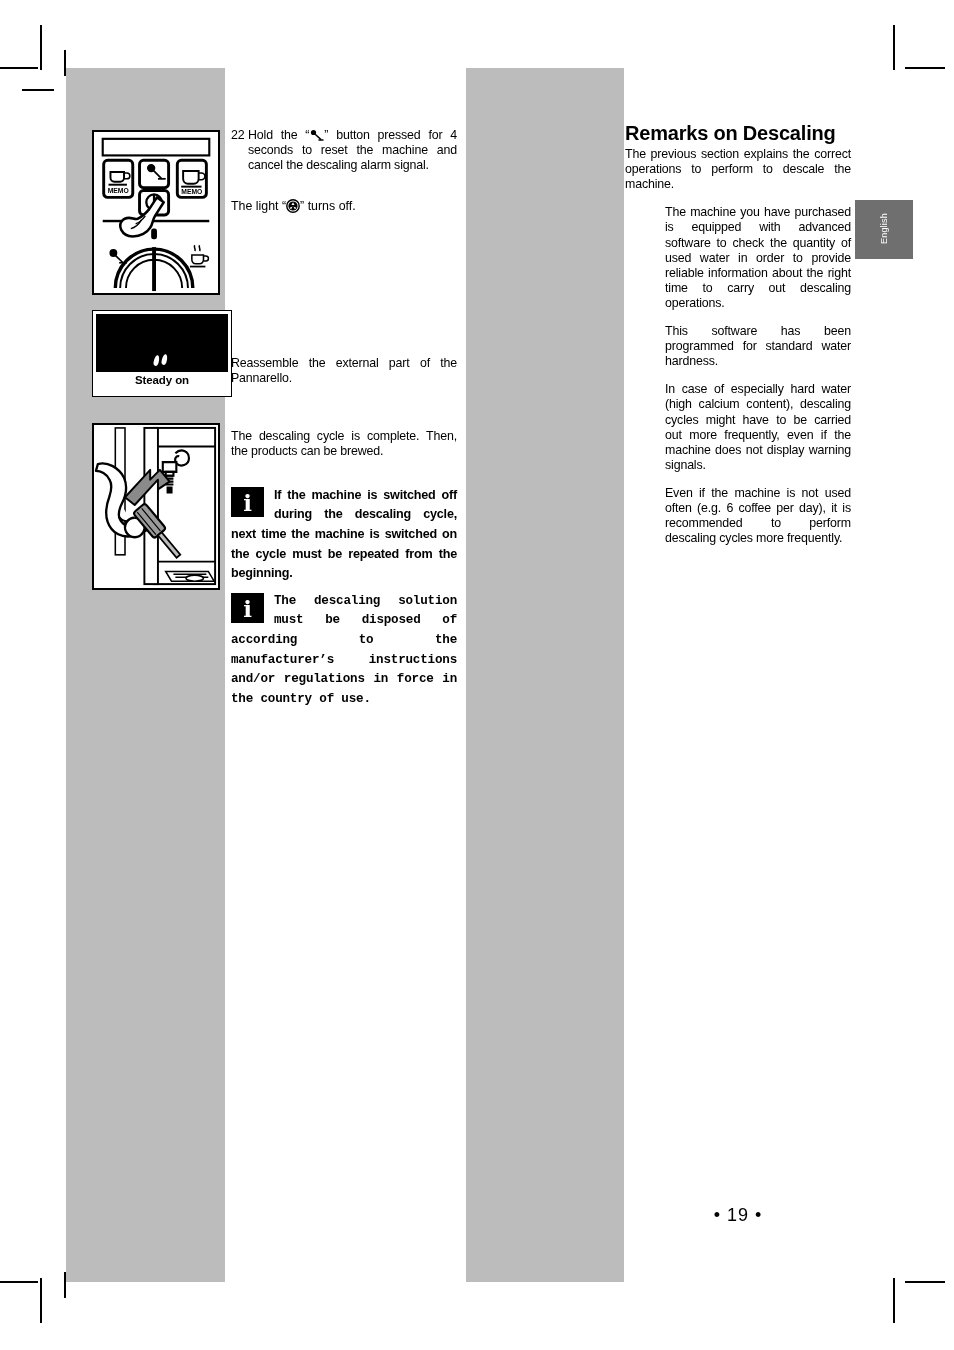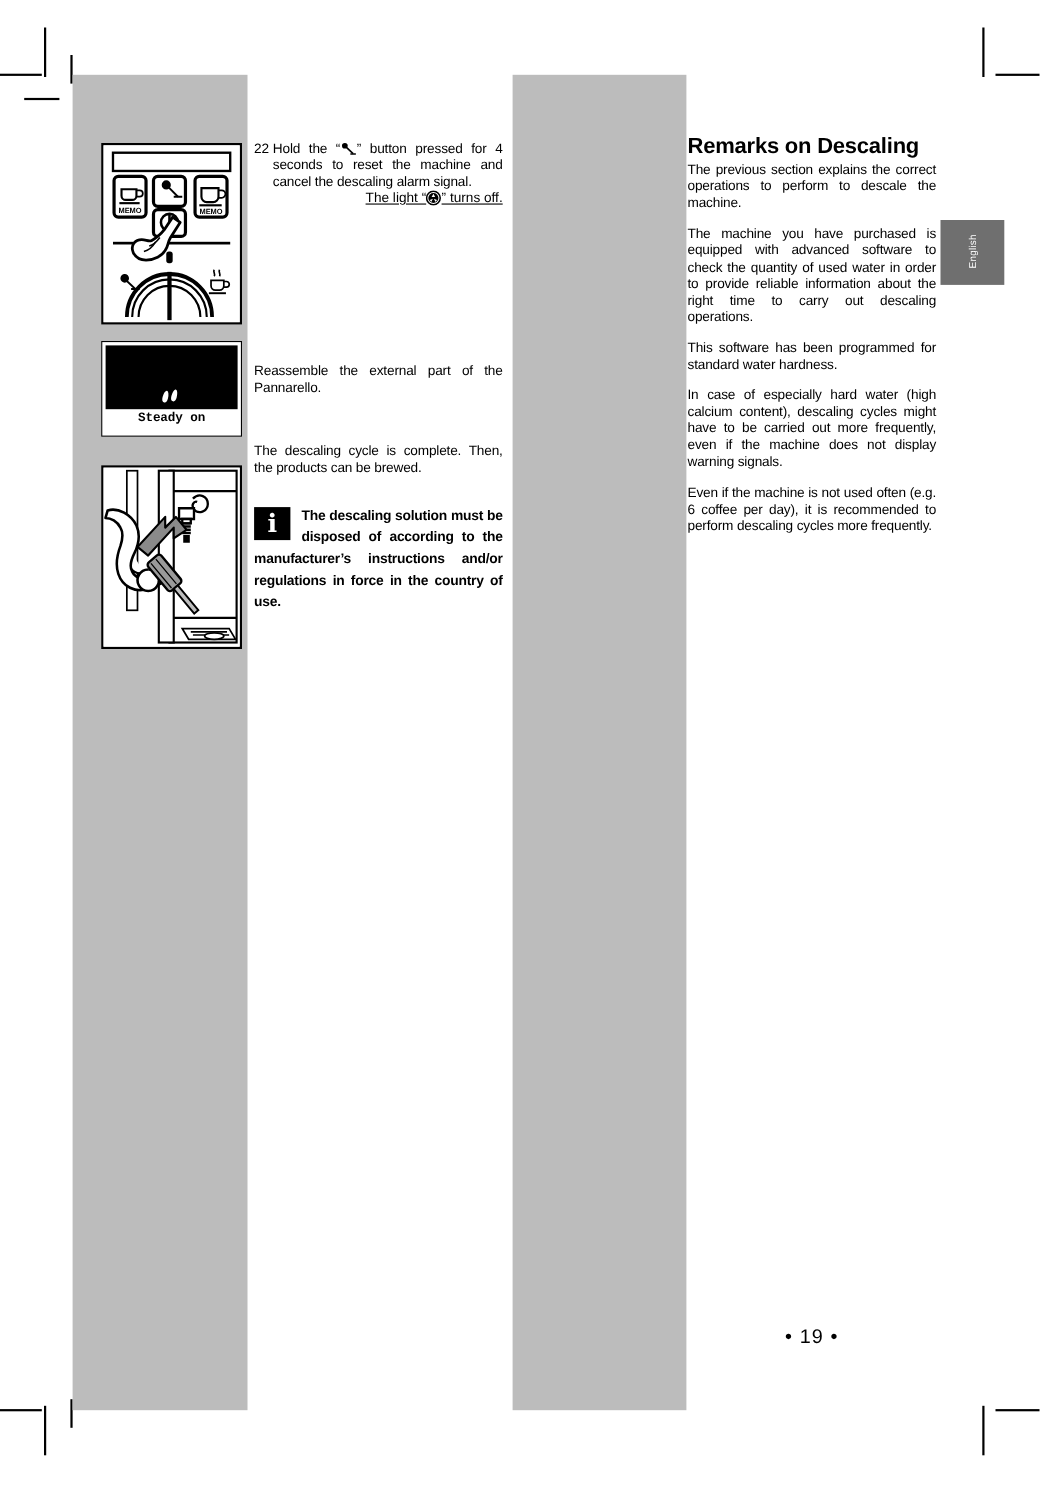--- a/index.html
+++ b/index.html
@@ -52,21 +52,21 @@
 
   
   .figure {
     position: absolute;
     background: #ffffff;
     border: 2px solid #000;
     box-sizing: border-box;
     overflow: hidden;
   }
   #fig-panel   { left: 92px; top: 130px;  width: 128px; height: 165px; }
-  #fig-steady  { left: 92px; top: 310px;  width: 128px; height: 87px; border: 1px solid #000; font-family: Liberation Mono, monospace;}
+  #fig-steady  { left: 92px; top: 310px;  width: 140px; height: 87px; border: 1px solid #000;}
   #fig-pann    { left: 92px; top: 423px;  width: 128px; height: 167px; }
 
   
   #steady-screen {
     position: absolute;
     left: 3px; top: 3px; right: 3px;
     height: 58px;
     background: #000;
   }
   #steady-icon {
@@ -102,44 +102,43 @@
   }
   #col-mid   { left: 231px; top: 128px;  width: 226px; }
   #col-right { left: 625px; top: 126px;  width: 226px; }
 
   .p {
     margin: 0 0 0 0;
     text-align: justify;
     letter-spacing: -.15px;
     hyphens: none;
   }
-  .p + .p { margin-top: 13px; }
+  .p + .p { margin-top: 13px; margin-left: 40px; }
 
   #col-right h2 {
     margin: 0 0 6px 0;
     font-size: 20px;
     font-weight: bold;
     letter-spacing: -.2px;
   }
 
   
   .step {
     position: relative;
     padding-left: 17px;
     text-align: justify;
   }
   .step .num {
     position: absolute;
     left: 0; top: 0;
   }
 
   .sub {
-    margin-top: 0;
-    text-align: right;
-    text-decoration: underline;
+    margin-top: 26px;
+    text-align: left;
   }
 
   
   .glyph {
     display: inline-block;
     vertical-align: -2px;
     position: relative;
   }
   .glyph-steam { width: 15px; height: 12px; }
   .glyph-steam svg, .glyph-alarm svg { display: block; }
@@ -151,21 +150,21 @@
 
   
   .note {
     position: relative;
     font-size: 12.6px;
     line-height: 19.6px;
     font-weight: bold;
     text-align: justify;
     letter-spacing: -.2px;
   }
-  .note + .note { margin-top: 20px; }
+  .note + .note { margin-top: 8px; font-family: Liberation Mono, monospace; }
   .note .infobox {
     float: left;
     width: 33px; height: 30px;
     background: #000;
     margin: 1px 10px 1px 0;
     position: relative;
   }
   .note .infobox::after {
     content: "i";
     position: absolute;
@@ -351,20 +350,23 @@
   <div id="mid-gap-a"></div>
 
   <div class="p">Reassemble the external part of the Pannarello.</div>
 
   <div id="mid-gap-b"></div>
 
   <div class="p">The descaling cycle is complete. Then, the products can be brewed.</div>
 
   <div style="height:27px"></div>
 
+  <div class="note">
+    <span class="infobox"></span><span>If the machine is switched off during the descaling cycle, next time the machine is switched on the cycle must be repeated from the beginning.</span>
+  </div>
 
   <div class="note">
     <span class="infobox"></span><span>The descaling solution must be disposed of according to the manufacturer’s instructions and/or regulations in force in the country of use.</span>
   </div>
 
 
 </div>
 
 <div class="col" id="col-right">
   <h2>Remarks on Descaling</h2>

